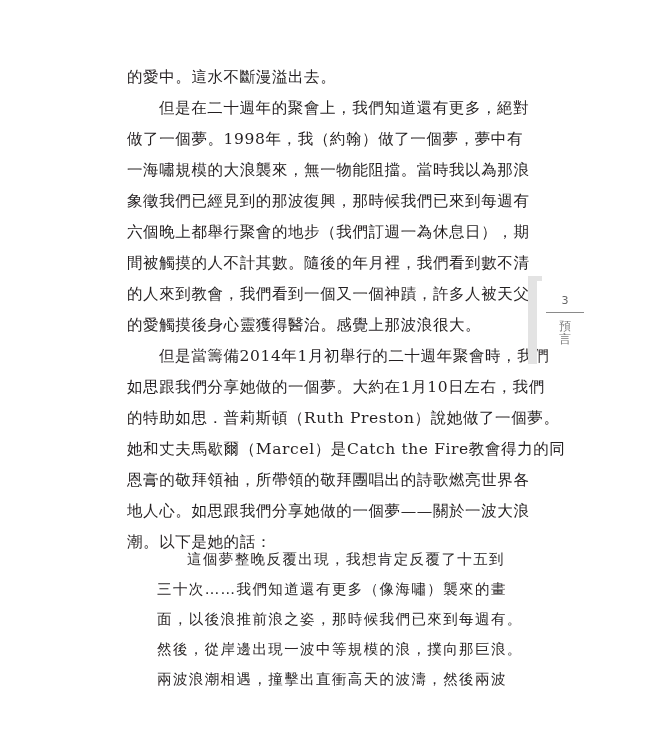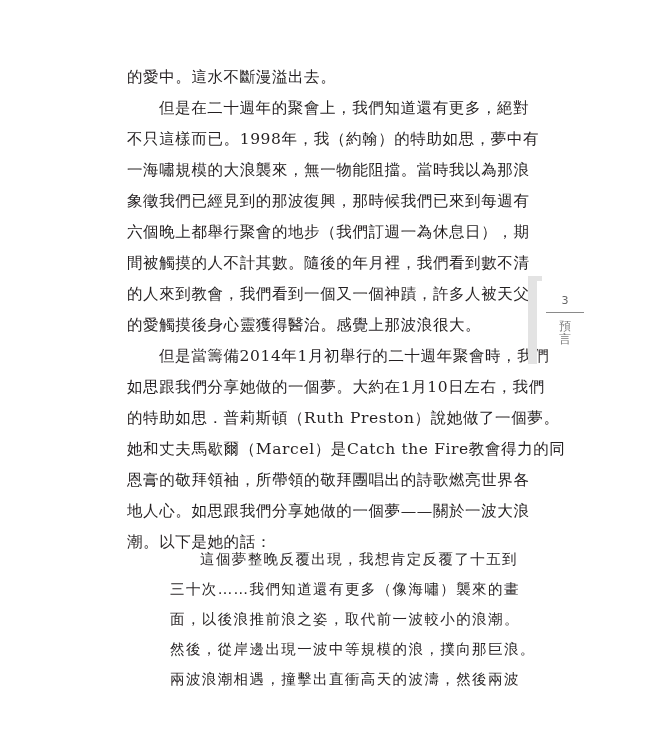--- a/index.html
+++ b/index.html
@@ -50,21 +50,20 @@
       line-height: 30px;
       font-size: 14.5px;
       white-space: nowrap;
       letter-spacing: 1.4px;
       font-family: "DejaVu Sans", "Liberation Sans", sans-serif;
       color: #2a2627;
     }
     .qline.justify {
       text-align: justify;
       text-align-last: justify;
-      margin-left: 13px;
     }
     .qline.indent { padding-left: 30px; }
 
     .margin-tab {
       position: absolute;
       left: 524px;
       top: 276px;
       width: 70px;
       height: 90px;
     }
@@ -116,40 +115,40 @@
     }
   </style>
 </head>
 <body>
 
 <div class="page">
 
   <div class="text-block">
     <div class="line">的愛中。這水不斷漫溢出去。</div>
     <div class="line indent justify">但是在二十週年的聚會上，我們知道還有更多，絕對</div>
-    <div class="line justify">不只這樣而已。1998年，我（約翰）的特助如思，夢中有</div>
+    <div class="line justify">做了一個夢。1998年，我（約翰）做了一個夢，夢中有</div>
     <div class="line justify">一海嘯規模的大浪襲來，無一物能阻擋。當時我以為那浪</div>
     <div class="line justify">象徵我們已經見到的那波復興，那時候我們已來到每週有</div>
     <div class="line justify">六個晚上都舉行聚會的地步（我們訂週一為休息日），期</div>
     <div class="line justify">間被觸摸的人不計其數。隨後的年月裡，我們看到數不清</div>
     <div class="line justify">的人來到教會，我們看到一個又一個神蹟，許多人被天父</div>
     <div class="line">的愛觸摸後身心靈獲得醫治。感覺上那波浪很大。</div>
     <div class="line indent justify">但是當籌備2014年1月初舉行的二十週年聚會時，我們</div>
     <div class="line justify">如思跟我們分享她做的一個夢。大約在1月10日左右，我們</div>
     <div class="line justify">的特助如思．普莉斯頓（Ruth Preston）說她做了一個夢。</div>
     <div class="line justify">她和丈夫馬歇爾（Marcel）是Catch the Fire教會得力的同</div>
     <div class="line justify">恩膏的敬拜領袖，所帶領的敬拜團唱出的詩歌燃亮世界各</div>
     <div class="line justify">地人心。如思跟我們分享她做的一個夢——關於一波大浪</div>
     <div class="line">潮。以下是她的話：</div>
   </div>
 
   <div class="quote-block">
     <div class="qline indent justify">這個夢整晚反覆出現，我想肯定反覆了十五到</div>
     <div class="qline justify">三十次……我們知道還有更多（像海嘯）襲來的畫</div>
-    <div class="qline justify">面，以後浪推前浪之姿，取代前一波較小的浪潮。</div>
+    <div class="qline justify">面，以後浪推前浪之姿，那時候我們已來到每週有。</div>
     <div class="qline justify">然後，從岸邊出現一波中等規模的浪，撲向那巨浪。</div>
     <div class="qline justify">兩波浪潮相遇，撞擊出直衝高天的波濤，然後兩波</div>
   </div>
 
   <div class="margin-tab">
     <div class="margin-bar"></div>
     <div class="margin-bar-cap"></div>
     <div class="page-number">3</div>
     <div class="margin-rule"></div>
     <div class="chapter-label">預言</div>

